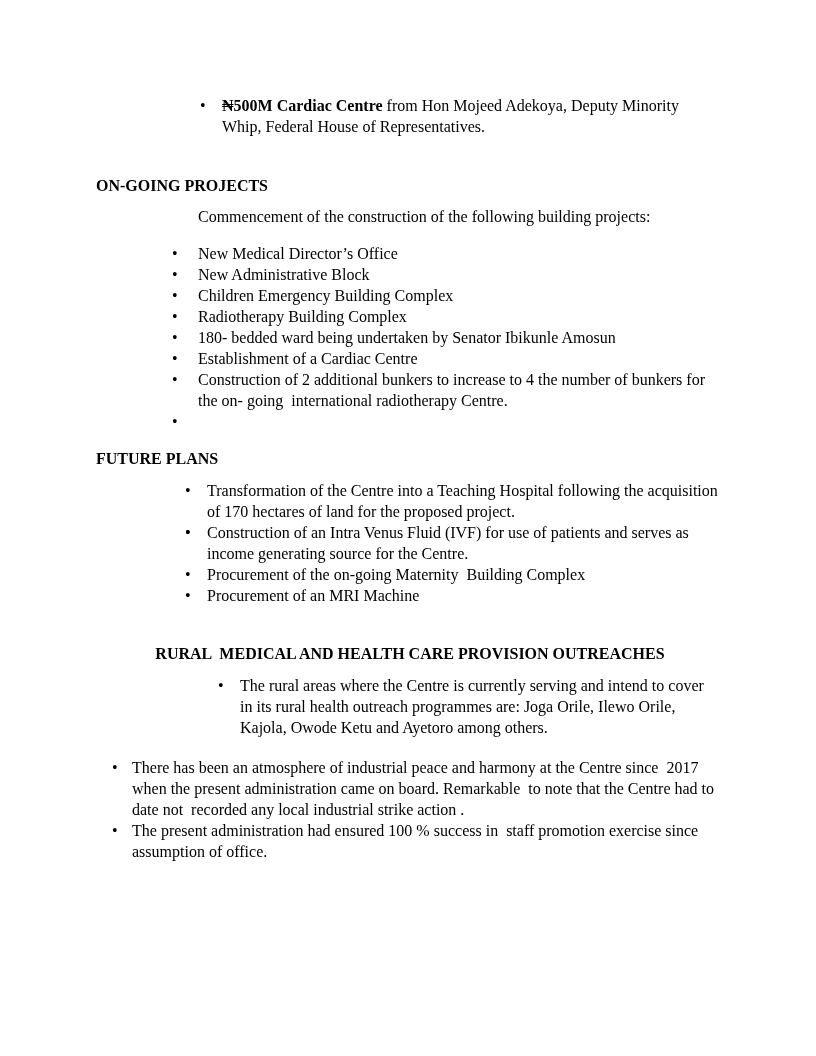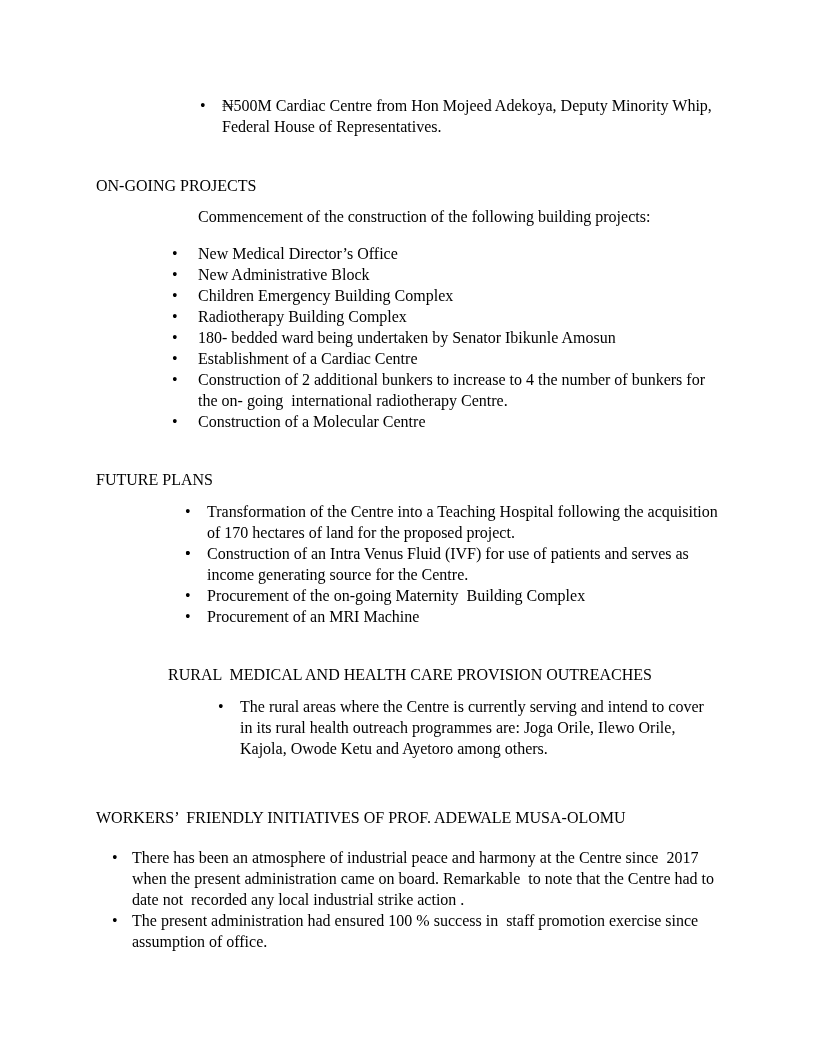--- a/index.html
+++ b/index.html
@@ -18,21 +18,21 @@
     color: #000000;
     font-family: "Liberation Serif", "DejaVu Serif", serif;
     font-size: 16px;
     line-height: 21px;
     overflow: hidden;
   }
   h2 {
     margin: 0;
     font-size: 16px;
     line-height: 21px;
-    font-weight: normal;
+    font-weight: bold;
     white-space: pre-wrap;
   }
   p {
     margin: 16px;
     white-space: pre-wrap;
   }
   ul {
     list-style: none;
     margin: 0;
     padding: 0;
@@ -40,21 +40,21 @@
   li {
     position: relative;
   }
   .li-text {
     white-space: pre-wrap;
   }
   .marker {
     position: absolute;
     top: 0;
   }
-  .bold-seg { font-weight: normal; }
+  .bold-seg { font-weight: bold; }
 
   
   .list-intro-bullet li { padding-left: 126px; }
   .list-intro-bullet .marker { left: 104px; }
 
   
   .heading-ongoing { margin-top: 38px; }
   .para-commencement { margin-top: 10px; padding-left: 86px; }
   .list-ongoing { margin-top: 2px; }
   .list-ongoing li { padding-left: 102px; }
@@ -94,21 +94,21 @@
     <h2 class="heading-ongoing">ON-GOING PROJECTS</h2>
     <p class="para-commencement">Commencement of the construction of the following building projects:</p>
     <ul class="list-ongoing">
       <li><span class="marker">•</span><span class="li-text">New Medical Director’s Office</span></li>
       <li><span class="marker">•</span><span class="li-text">New Administrative Block</span></li>
       <li><span class="marker">•</span><span class="li-text">Children Emergency Building Complex</span></li>
       <li><span class="marker">•</span><span class="li-text">Radiotherapy Building Complex</span></li>
       <li><span class="marker">•</span><span class="li-text">180- bedded ward being undertaken by Senator Ibikunle Amosun</span></li>
       <li><span class="marker">•</span><span class="li-text">Establishment of a Cardiac Centre</span></li>
       <li><span class="marker">•</span><span class="li-text">Construction of 2 additional bunkers to increase to 4 the number of bunkers for the on- going  international radiotherapy Centre.</span></li>
-      <li><span class="marker">•</span><span class="li-text">Construction of a Molecular Centre</span></li>
+      <li><span class="marker">•</span></li>
     </ul>
   </section>
 
   <section>
     <h2 class="heading-future">FUTURE PLANS</h2>
     <ul class="list-future">
       <li><span class="marker">•</span><span class="li-text">Transformation of the Centre into a Teaching Hospital following the acquisition of 170 hectares of land for the proposed project.</span></li>
       <li><span class="marker">•</span></li>
       <li><span class="marker">•</span><span class="li-text">Construction of an Intra Venus Fluid (IVF) for use of patients and serves as income generating source for the Centre.</span></li>
       <li><span class="marker">•</span><span class="li-text">Procurement of the on-going Maternity  Building Complex</span></li>
@@ -117,20 +117,19 @@
   </section>
 
   <section>
     <h2 class="heading-rural"> RURAL  MEDICAL AND HEALTH CARE PROVISION OUTREACHES</h2>
     <ul class="list-rural">
       <li><span class="marker">•</span><span class="li-text">The rural areas where the Centre is currently serving and intend to cover in its rural health outreach programmes are: Joga Orile, Ilewo Orile, Kajola, Owode Ketu and Ayetoro among others.</span></li>
     </ul>
   </section>
 
   <section>
-    <h2 class="heading-workers">WORKERS’  FRIENDLY INITIATIVES OF PROF. ADEWALE MUSA-OLOMU</h2>
     <ul class="list-workers">
       <li><span class="marker">•</span><span class="li-text">There has been an atmosphere of industrial peace and harmony at the Centre since  2017 when the present administration came on board. Remarkable  to note that the Centre had to date not  recorded any local industrial strike action .</span></li>
       <li><span class="marker">•</span><span class="li-text">The present administration had ensured 100 % success in  staff promotion exercise since assumption of office.</span></li>
     </ul>
   </section>
 
 </div>
 
 </body></html>

